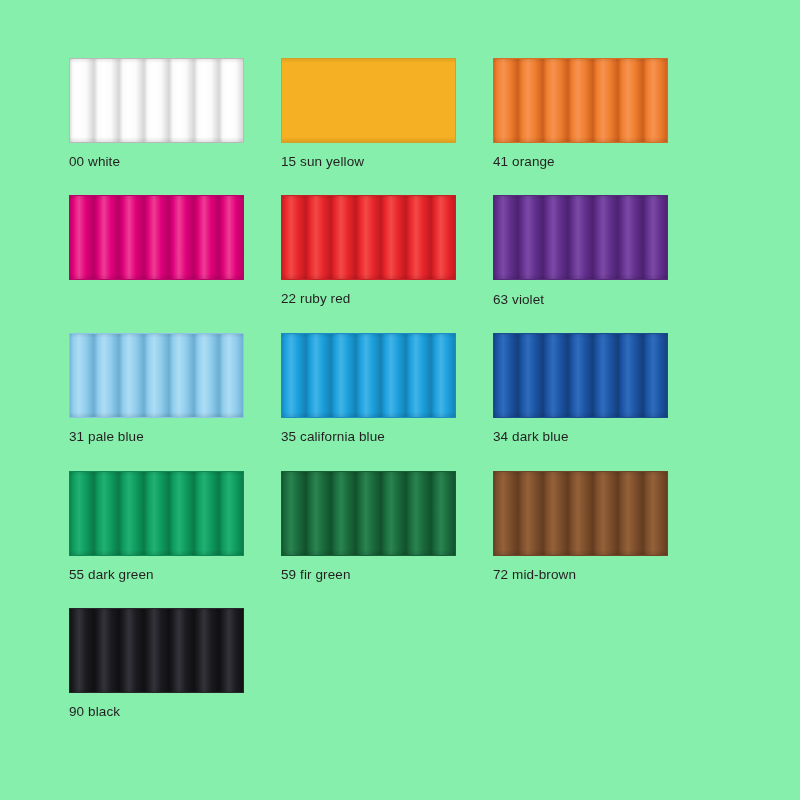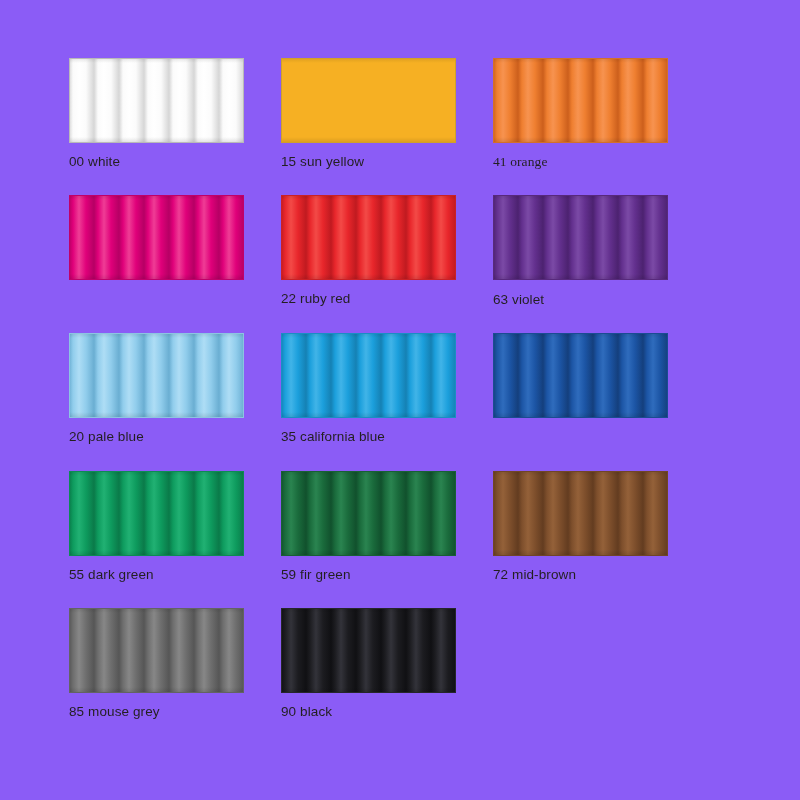--- a/index.html
+++ b/index.html
@@ -11,21 +11,21 @@
     width: 800px;
     height: 800px;
     font-family: "Liberation Sans", sans-serif;
     overflow: hidden;
   }
 
   #swatch-sheet {
     position: relative;
     width: 800px;
     height: 800px;
-    background: #8b5cf6;
+    background: #86efac;
     box-sizing: border-box;
     padding: 58px 0 0 0;
   }
 
   .swatch-grid {
     display: grid;
     grid-template-columns: repeat(3, 175px);
     column-gap: 37px;
     row-gap: 25px;
     margin-left: 69px;
@@ -105,21 +105,21 @@
         </div>
         <div class="swatch-label" style="color: rgb(35, 31, 32);">15 sun yellow</div>
       </div>
       <div class="swatch-cell">
         <div class="swatch-chip">
           <div class="chip-base" style="background: rgb(239, 127, 48);"></div>
           <div class="chip-flutes" style="background-image: repeating-linear-gradient(to right, rgb(204, 95, 28) 0px, rgb(239, 127, 48) 4px, rgb(247, 147, 80) 10px, rgb(239, 127, 48) 17px, rgb(204, 95, 28) 25px);"></div>
           <div class="chip-edges" style="background-image: linear-gradient(rgba(0, 0, 0, 0.1) 0px, rgba(0, 0, 0, 0) 5px, rgba(0, 0, 0, 0) calc(100% - 6px), rgba(0, 0, 0, 0.12) 100%);"></div>
           <div class="chip-border" style="border-color: rgb(210, 112, 43);"></div>
         </div>
-        <div class="swatch-label" style="color: rgb(35, 31, 32); font-family: Liberation Serif, serif;">41 orange</div>
+        <div class="swatch-label" style="color: rgb(35, 31, 32);">41 orange</div>
       </div>
       <div class="swatch-cell">
         <div class="swatch-chip">
           <div class="chip-base" style="background: rgb(224, 0, 122);"></div>
           <div class="chip-flutes" style="background-image: repeating-linear-gradient(to right, rgb(182, 0, 100) 0px, rgb(224, 0, 122) 4px, rgb(239, 61, 149) 10px, rgb(224, 0, 122) 17px, rgb(182, 0, 100) 25px);"></div>
           <div class="chip-edges" style="background-image: linear-gradient(rgba(0, 0, 0, 0.1) 0px, rgba(0, 0, 0, 0) 5px, rgba(0, 0, 0, 0) calc(100% - 6px), rgba(0, 0, 0, 0.12) 100%);"></div>
           <div class="chip-border" style="border-color: rgb(192, 0, 105);"></div>
         </div>
       </div>
       <div class="swatch-cell">
@@ -140,38 +140,39 @@
         </div>
         <div class="swatch-label" style="color: rgb(35, 31, 32); margin-top: 12px;">63 violet</div>
       </div>
       <div class="swatch-cell">
         <div class="swatch-chip">
           <div class="chip-base" style="background: rgb(145, 205, 236);"></div>
           <div class="chip-flutes" style="background-image: repeating-linear-gradient(to right, rgb(106, 174, 210) 0px, rgb(145, 205, 236) 4px, rgb(174, 221, 245) 10px, rgb(145, 205, 236) 17px, rgb(106, 174, 210) 25px);"></div>
           <div class="chip-edges" style="background-image: linear-gradient(rgba(0, 0, 0, 0.1) 0px, rgba(0, 0, 0, 0) 5px, rgba(0, 0, 0, 0) calc(100% - 6px), rgba(0, 0, 0, 0.12) 100%);"></div>
           <div class="chip-border" style="border-color: rgb(140, 196, 226);"></div>
         </div>
-        <div class="swatch-label" style="color: rgb(35, 31, 32);">20 pale blue</div>
+        <div class="swatch-label" style="color: rgb(35, 31, 32);">31 pale blue</div>
       </div>
       <div class="swatch-cell">
         <div class="swatch-chip">
           <div class="chip-base" style="background: rgb(27, 159, 220);"></div>
           <div class="chip-flutes" style="background-image: repeating-linear-gradient(to right, rgb(21, 129, 180) 0px, rgb(27, 159, 220) 4px, rgb(65, 180, 232) 10px, rgb(27, 159, 220) 17px, rgb(21, 129, 180) 25px);"></div>
           <div class="chip-edges" style="background-image: linear-gradient(rgba(0, 0, 0, 0.1) 0px, rgba(0, 0, 0, 0) 5px, rgba(0, 0, 0, 0) calc(100% - 6px), rgba(0, 0, 0, 0.12) 100%);"></div>
           <div class="chip-border" style="border-color: rgb(26, 142, 196);"></div>
         </div>
         <div class="swatch-label" style="color: rgb(35, 31, 32);">35 california blue</div>
       </div>
       <div class="swatch-cell">
         <div class="swatch-chip">
           <div class="chip-base" style="background: rgb(28, 85, 165);"></div>
           <div class="chip-flutes" style="background-image: repeating-linear-gradient(to right, rgb(20, 63, 125) 0px, rgb(28, 85, 165) 4px, rgb(47, 108, 189) 10px, rgb(28, 85, 165) 17px, rgb(20, 63, 125) 25px);"></div>
           <div class="chip-edges" style="background-image: linear-gradient(rgba(0, 0, 0, 0.1) 0px, rgba(0, 0, 0, 0) 5px, rgba(0, 0, 0, 0) calc(100% - 6px), rgba(0, 0, 0, 0.12) 100%);"></div>
           <div class="chip-border" style="border-color: rgb(26, 76, 146);"></div>
         </div>
+        <div class="swatch-label" style="color: rgb(35, 31, 32);">34 dark blue</div>
       </div>
       <div class="swatch-cell">
         <div class="swatch-chip">
           <div class="chip-base" style="background: rgb(14, 155, 94);"></div>
           <div class="chip-flutes" style="background-image: repeating-linear-gradient(to right, rgb(10, 122, 73) 0px, rgb(14, 155, 94) 4px, rgb(33, 177, 115) 10px, rgb(14, 155, 94) 17px, rgb(10, 122, 73) 25px);"></div>
           <div class="chip-edges" style="background-image: linear-gradient(rgba(0, 0, 0, 0.1) 0px, rgba(0, 0, 0, 0) 5px, rgba(0, 0, 0, 0) calc(100% - 6px), rgba(0, 0, 0, 0.12) 100%);"></div>
           <div class="chip-border" style="border-color: rgb(13, 138, 84);"></div>
         </div>
         <div class="swatch-label" style="color: rgb(35, 31, 32);">55 dark green</div>
       </div>
@@ -188,29 +189,20 @@
         <div class="swatch-chip">
           <div class="chip-base" style="background: rgb(126, 79, 44);"></div>
           <div class="chip-flutes" style="background-image: repeating-linear-gradient(to right, rgb(99, 60, 32) 0px, rgb(126, 79, 44) 4px, rgb(148, 97, 57) 10px, rgb(126, 79, 44) 17px, rgb(99, 60, 32) 25px);"></div>
           <div class="chip-edges" style="background-image: linear-gradient(rgba(0, 0, 0, 0.1) 0px, rgba(0, 0, 0, 0) 5px, rgba(0, 0, 0, 0) calc(100% - 6px), rgba(0, 0, 0, 0.12) 100%);"></div>
           <div class="chip-border" style="border-color: rgb(112, 69, 39);"></div>
         </div>
         <div class="swatch-label" style="color: rgb(35, 31, 32);">72 mid-brown</div>
       </div>
       <div class="swatch-cell">
         <div class="swatch-chip">
-          <div class="chip-base" style="background: rgb(110, 110, 110);"></div>
-          <div class="chip-flutes" style="background-image: repeating-linear-gradient(to right, rgb(86, 86, 86) 0px, rgb(110, 110, 110) 4px, rgb(135, 135, 135) 10px, rgb(110, 110, 110) 17px, rgb(86, 86, 86) 25px);"></div>
-          <div class="chip-edges" style="background-image: linear-gradient(rgba(0, 0, 0, 0.1) 0px, rgba(0, 0, 0, 0) 5px, rgba(0, 0, 0, 0) calc(100% - 6px), rgba(0, 0, 0, 0.12) 100%);"></div>
-          <div class="chip-border" style="border-color: rgb(99, 99, 99);"></div>
-        </div>
-        <div class="swatch-label" style="color: rgb(35, 31, 32);">85 mouse grey</div>
-      </div>
-      <div class="swatch-cell">
-        <div class="swatch-chip">
           <div class="chip-base" style="background: rgb(28, 28, 32);"></div>
           <div class="chip-flutes" style="background-image: repeating-linear-gradient(to right, rgb(16, 16, 19) 0px, rgb(28, 28, 32) 4px, rgb(51, 51, 58) 10px, rgb(28, 28, 32) 17px, rgb(16, 16, 19) 25px);"></div>
           <div class="chip-edges" style="background-image: linear-gradient(rgba(0, 0, 0, 0.1) 0px, rgba(0, 0, 0, 0) 5px, rgba(0, 0, 0, 0) calc(100% - 6px), rgba(0, 0, 0, 0.12) 100%);"></div>
           <div class="chip-border" style="border-color: rgb(38, 38, 43);"></div>
         </div>
         <div class="swatch-label" style="color: rgb(35, 31, 32);">90 black</div>
       </div>
     </div>
 </div>
 

